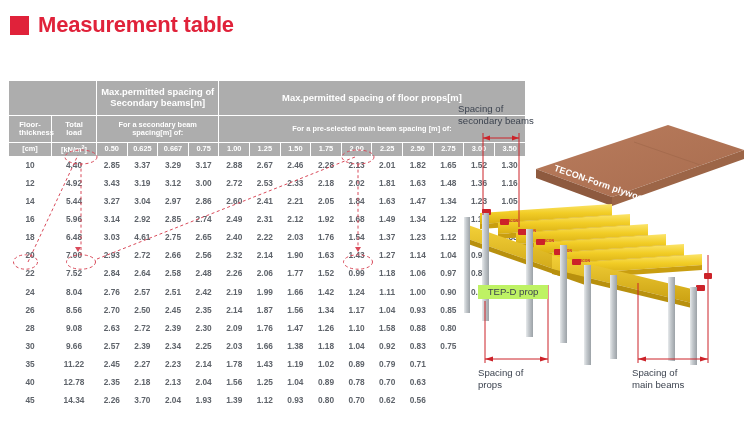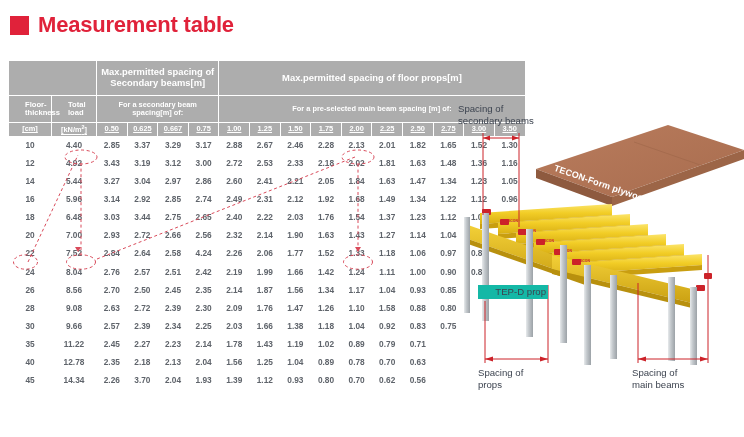--- a/index.html
+++ b/index.html
@@ -25,21 +25,21 @@
   #title-text {
     color:#e0223a;
     font-size:22px;
     font-weight:bold;
     letter-spacing:-0.2px;
     white-space:nowrap;
   }
 
   
   #table-wrap {
-    position:absolute; left:8px; top:60px;
+    position:absolute; left:8px; top:80px;
     width:452px;
   }
   table#mtable {
     border-collapse:separate;
     border-spacing:1px;
     width:452px;
     background:#ffffff;
     table-layout:fixed;
   }
   #mtable td, #mtable th {
@@ -63,31 +63,30 @@
     white-space:normal !important;
     padding:0 3px !important;
   }
   .hgroup.blank { background:#adadad !important; }
   .hsub {
     background:#adadad !important;
     color:#ffffff !important;
     font-size:7.4px !important;
     height:26px;
     white-space:normal !important;
-    padding:0 16px !important;
+    padding:0 10px !important;
     font-weight:bold;
   }
   .hsub.rowlabel { font-size:7.6px !important; }
   .hunit {
     background:#adadad !important;
     color:#ffffff !important;
     font-size:7.4px !important;
     height:13px;
     font-weight:bold;
-    text-decoration:underline;
   }
   
   tr.r-odd td  { background:#ffffff; }
   tr.r-even td { background:#d2d3d5; }
   #mtable tbody td { height:17.1px; font-size:8.3px; color:#5f646b; }
   #mtable tbody td.empty { color:transparent; }
 
   
   col.c-id   { width:42px; }
   col.c-load { width:44px; }
@@ -106,22 +105,22 @@
   }
   .dlabel {
     position:absolute;
     font-size:9.6px;
     color:#3d4450;
     font-family:"Liberation Sans", sans-serif;
     line-height:1.22;
     white-space:pre-line;
   }
   #lbl-sec  { left:-2px;  top:-2px;  width:96px; }
-  #lbl-prop { left:18px;  top:180px; width:70px; text-align:right; white-space:nowrap;
-              background:#14b8a6; padding:1px 2px; }
+  #lbl-prop { left:18px;  top:180px; width:70px; text-align:center; white-space:nowrap;
+              background:#bef264; padding:1px 2px; }
   #lbl-props2 { left:18px; top:262px; width:80px; }
   #lbl-main   { left:172px; top:262px; width:84px; }
   #plywood-label {
     position:absolute;
     left:96px; top:58px;
     font-size:9px; color:#ffffff; font-weight:bold;
     transform:rotate(19deg);
     transform-origin:left top;
     white-space:nowrap;
     letter-spacing:0.2px;
@@ -256,21 +255,21 @@
           <td>1.49</td>
           <td>1.34</td>
           <td>1.22</td>
           <td>1.12</td>
           <td>0.96</td>
         </tr>
         <tr class="r-odd">
           <td>18</td>
           <td>6.48</td>
           <td>3.03</td>
-          <td>3.44</td>
+          <td>4.61</td>
           <td>2.75</td>
           <td>2.65</td>
           <td>2.40</td>
           <td>2.22</td>
           <td>2.03</td>
           <td>1.76</td>
           <td>1.54</td>
           <td>1.37</td>
           <td>1.23</td>
           <td>1.12</td>
@@ -294,26 +293,26 @@
           <td>1.04</td>
           <td>0.95</td>
           <td class="empty"></td>
         </tr>
         <tr class="r-odd">
           <td>22</td>
           <td>7.52</td>
           <td>2.84</td>
           <td>2.64</td>
           <td>2.58</td>
-          <td>4.24</td>
+          <td>2.48</td>
           <td>2.26</td>
           <td>2.06</td>
           <td>1.77</td>
           <td>1.52</td>
-          <td>1.33</td>
+          <td>0.99</td>
           <td>1.18</td>
           <td>1.06</td>
           <td>0.97</td>
           <td>0.89</td>
           <td class="empty"></td>
         </tr>
         <tr class="r-even">
           <td>24</td>
           <td>8.04</td>
           <td>2.76</td>

